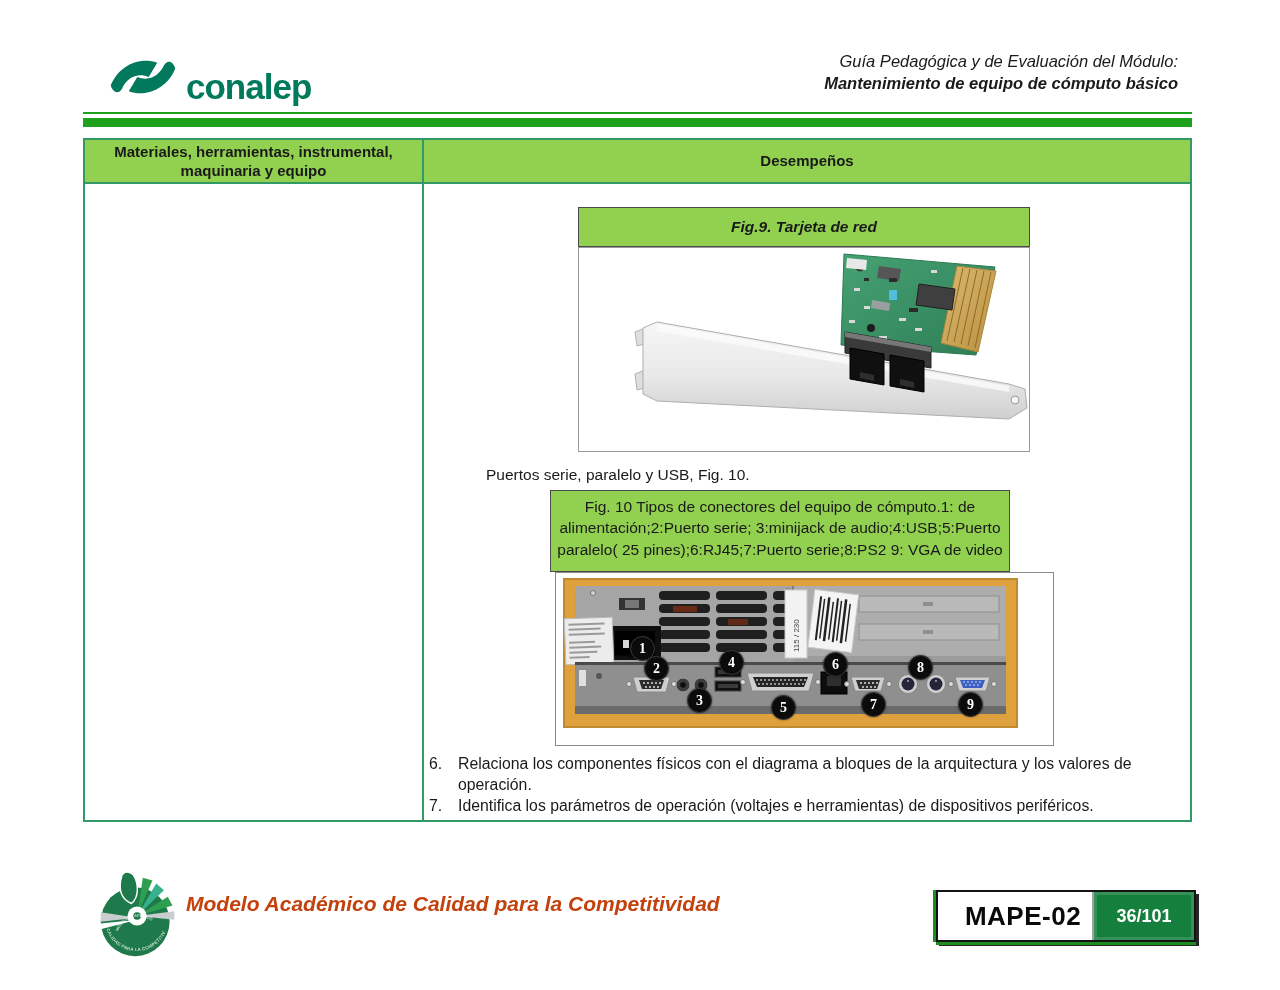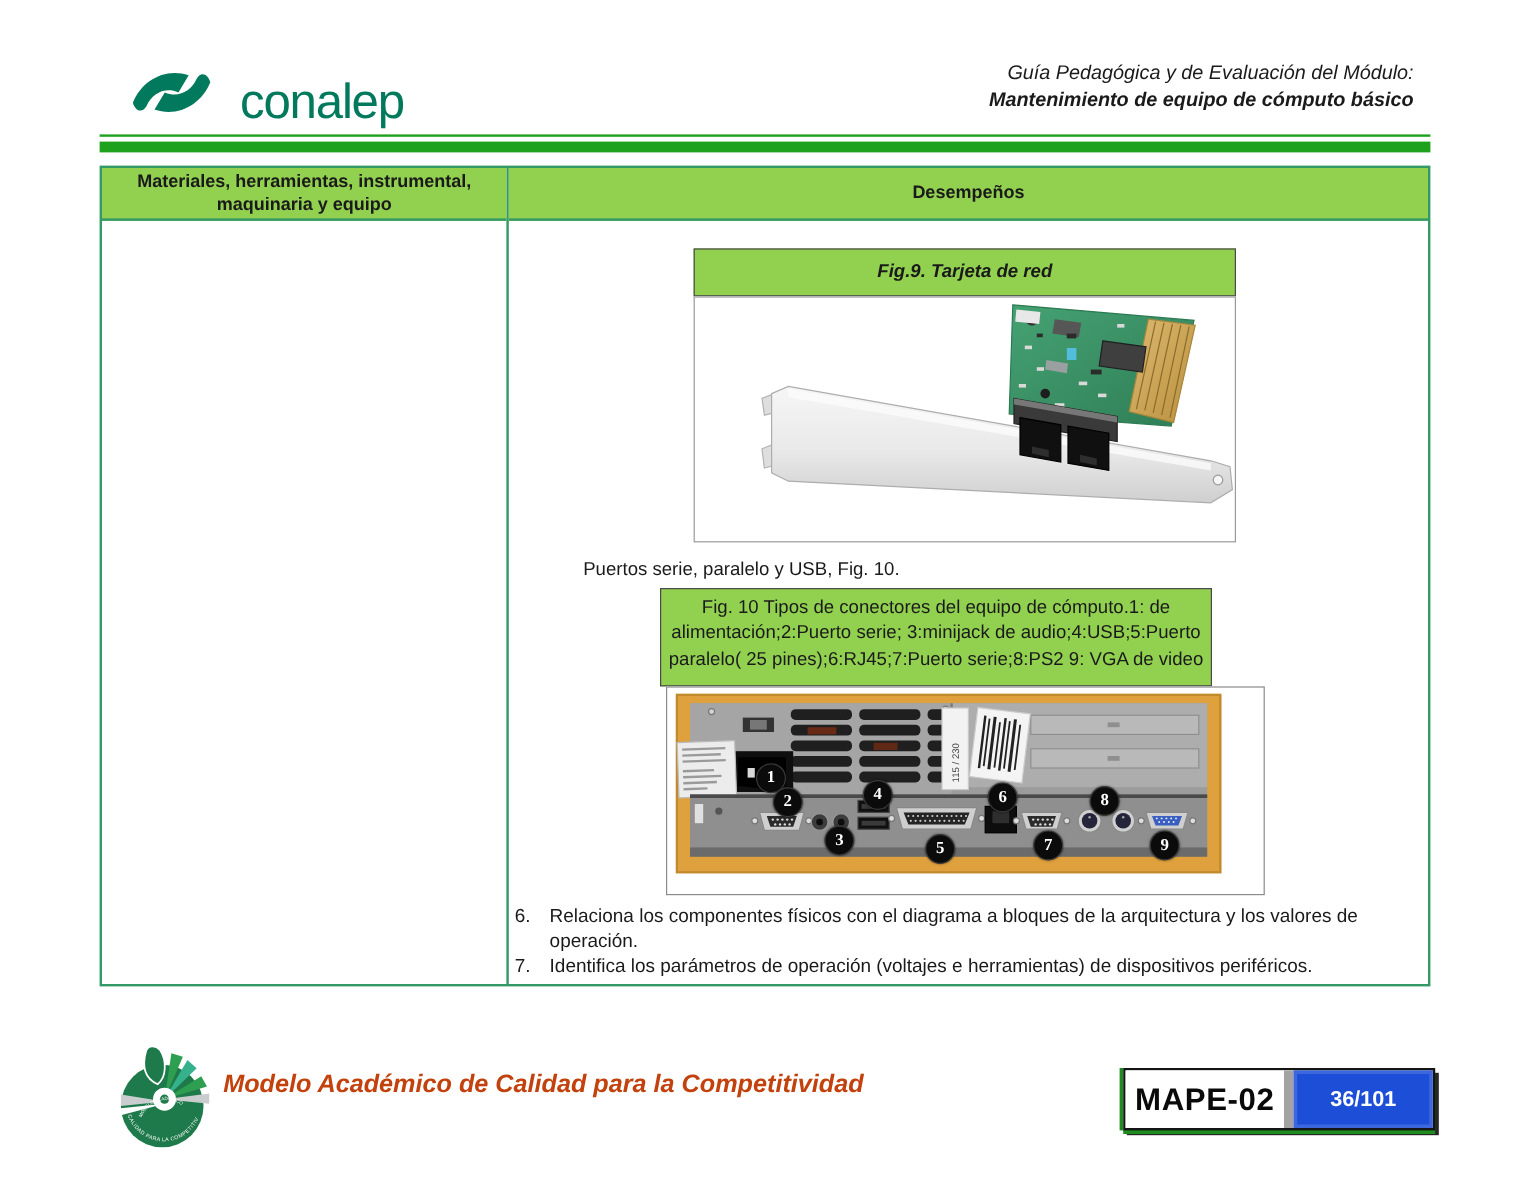--- a/index.html
+++ b/index.html
@@ -2,21 +2,21 @@
 <html><head>
 <meta charset="utf-8">
 <style>
   html,body{margin:0;padding:0;}
   body{
     width:1280px;height:990px;position:relative;background:#ffffff;
     font-family:"Liberation Sans", sans-serif;color:#1a1a1a;overflow:hidden;
   }
   
   .logo-wrap{position:absolute;left:106px;top:50px;display:flex;align-items:flex-end;}
-  .logo-text{font-size:41px;font-weight:normal;color:#00795C;letter-spacing:-1px;margin-left:20px;line-height:1;padding-bottom:4px;}
+  .logo-text{font-size:35px;font-weight:bold;color:#00795C;letter-spacing:-1px;margin-left:6px;line-height:1;padding-bottom:4px;}
   .doc-title{position:absolute;right:102px;top:50px;text-align:right;font-size:16.5px;line-height:22px;}
   .doc-title .t1{font-style:italic;}
   .doc-title .t2{font-style:italic;font-weight:bold;}
   .rule-thin{position:absolute;left:83px;width:1109px;top:112px;height:2px;background:#1EA21E;}
   .rule-thick{position:absolute;left:83px;width:1109px;top:118px;height:9px;background:#1EA21E;}
   
   .gtable{position:absolute;left:83px;top:138px;width:1109px;height:684px;border:2px solid #339966;box-sizing:border-box;display:flex;}
   .col-left{width:339px;border-right:2px solid #339966;box-sizing:border-box;display:flex;flex-direction:row;}
   .col-right{flex:1;display:flex;flex-direction:column;}
   .th{height:44px;background:#92D050;border-bottom:2px solid #339966;box-sizing:border-box;
@@ -43,23 +43,23 @@
   
   .item{position:absolute;left:5px;width:745px;display:flex;font-size:15.8px;line-height:1.35;}
   .item-num{width:29px;flex:none;}
   .item-text{flex:1;}
   
   .emblem{position:absolute;left:95px;top:866px;}
   .motto{position:absolute;left:186px;top:892px;font-size:21px;font-weight:bold;font-style:italic;color:#c2410c;}
   .badge{position:absolute;left:936px;top:890px;width:260px;height:52px;display:flex;box-sizing:border-box;
       border:2px solid #141414;
       box-shadow:-3px 0 0 0 #1E8C1E, 0 3px 0 0 #1E8C1E, 3px 4px 0 0 #262626;}
-  .badge-code{width:140px;background:#ffffff;border-right:8px solid #a3a3a3;box-sizing:border-box;
-      display:flex;align-items:center;justify-content:center;font-size:26px;font-weight:bold;letter-spacing:.5px;color:#0a0a0a;}
-  .badge-page{flex:1;background:#1d4ed8;color:#fff;display:flex;align-items:center;justify-content:center;
+  .badge-code{width:140px;background:#ffffff;border-right:2px solid #a3a3a3;box-sizing:border-box;
+      display:flex;align-items:center;justify-content:center;font-size:26px;font-weight:bold;letter-spacing:.5px;color:#0a0a0a;margin-left:16px;}
+  .badge-page{flex:1;background:#15803d;color:#fff;display:flex;align-items:center;justify-content:center;
       font-size:18px;font-weight:bold;box-shadow:inset 0 0 0 3px rgba(255,255,255,0.14);}
 </style>
 </head>
 <body>
 
 <div class="logo-wrap">
   <span>
     <svg width="74" height="54" viewBox="0 0 78 56" aria-hidden="true">
       <path d="M5,37 C13,17 34,6 54,13 L45,28 C33,23 22,29 17,40 C13,47 7,44 5,37 Z" fill="#00795C"></path>
       <path d="M73,19 C65,39 44,50 24,43 L33,28 C45,33 56,27 61,16 C65,9 71,12 73,19 Z" fill="#00795C"></path>

